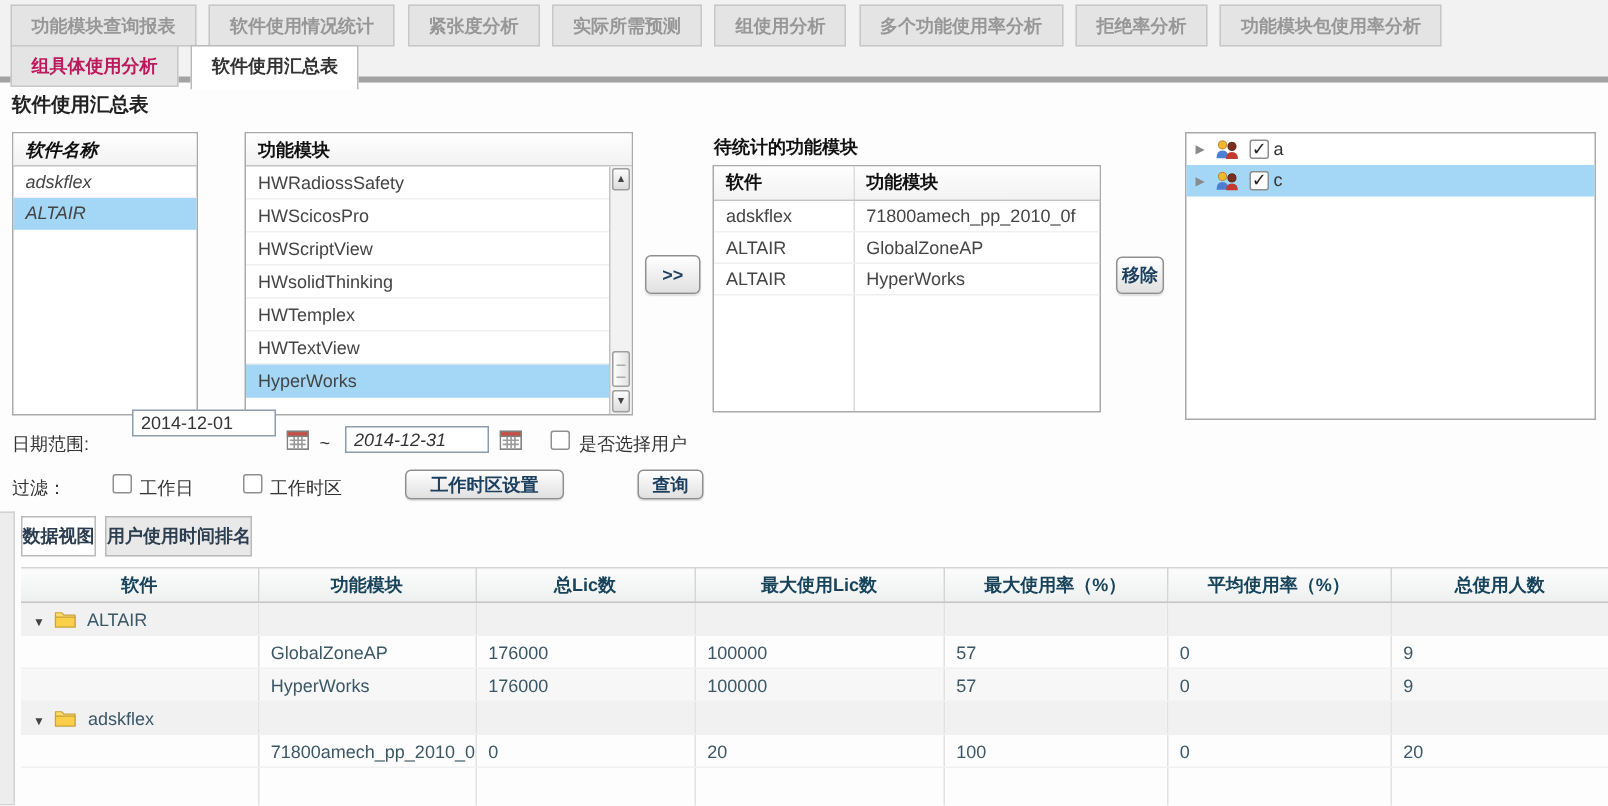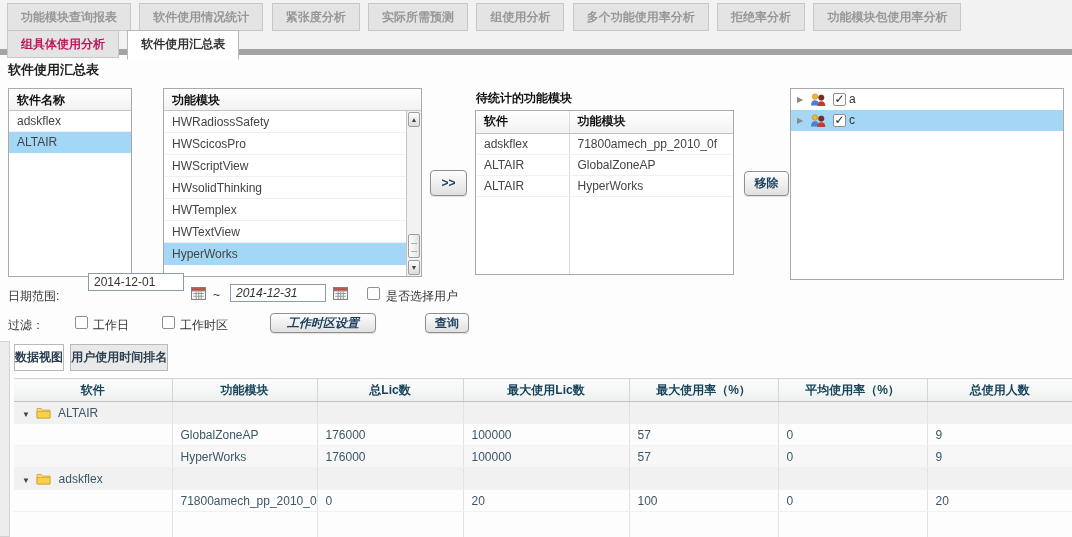--- a/index.html
+++ b/index.html
@@ -5,21 +5,21 @@
   * { box-sizing: border-box; margin: 0; padding: 0; }
   html,body { width:1072px; height:537px; overflow:hidden; }
   body {
     position:relative; background:#fdfdfd; color:#333;
     font-family:"Liberation Sans","DejaVu Sans",sans-serif; font-size:12px;
   }
   .abs { position:absolute; }
 
   
   .tabbar { position:absolute; top:0; left:0; width:1072px; height:55px;
-            background:#f2f2f2; border-bottom:6px solid #a3a3a3; }
+            background:#f2f2f2; border-bottom:4px solid #a3a3a3; }
   .tabrow { position:absolute; left:2px; white-space:nowrap; }
   .row1 { top:3px; } .row2 { top:30px; }
   .tab { display:inline-block; margin-left:5px; padding:5px 13px 4px;
          background:#e4e4e4; border:1px solid #c7c7c7; color:#979797;
          font-weight:bold; font-size:12px; cursor:pointer; }
   .row2 .tab { color:#be185d; }
   .tab.active { background:#fff; color:#333; border-color:#b9b9b9;
                 border-bottom:1px solid #fff; padding-bottom:6px;
                 position:relative; z-index:3; }
 
@@ -27,21 +27,21 @@
                    font-weight:bold; color:#222; }
 
   
   .listbox { position:absolute; background:#fff; border:1px solid #a9a9a9; }
   .lb-header { height:22px; line-height:22px; padding-left:8px; font-weight:bold;
                color:#111; background:linear-gradient(#fefefe,#f2f2f2);
                border-bottom:1px solid #c4c4c4; }
   .lb-item { height:21px; line-height:21px; padding-left:8px; color:#444;
              border-bottom:1px solid #f0f0f0; cursor:pointer; white-space:nowrap; overflow:hidden; }
   .lb-item.selected { background:#a4d7f5; border-bottom-color:#a4d7f5; }
-  .software-box { left:8px; top:88px; width:124px; height:189px; }
+  .software-box { left:8px; top:88px; width:124px; height:189px;font-style:italic; }
   .module-box  { left:163px; top:88px; width:259px; height:189px; }
   .module-items { position:absolute; top:22px; left:0; right:15px; bottom:0; }
   .module-box .lb-item { height:22px; line-height:22px; }
 
   
   .vscroll { position:absolute; top:22px; right:0; bottom:0; width:15px;
              background:#f2f2f2; border-left:1px solid #c4c4c4; }
   .sb-btn { position:absolute; left:1px; width:12px; height:15px;
             background:linear-gradient(#fdfdfd,#dcdcdc); border:1px solid #9e9e9e;
             font-size:7px; color:#444; text-align:center; line-height:14px;
@@ -52,22 +52,22 @@
               border-radius:2px; cursor:grab; }
   .sb-thumb:after { content:""; position:absolute; left:2px; right:2px; top:8px;
                     height:7px; border-top:1px solid #aaa; border-bottom:1px solid #aaa; }
 
   
   .btn { position:absolute; display:inline-block; text-align:center;
          background:linear-gradient(#ffffff,#e0e0e0); border:1px solid #8f8f8f;
          border-radius:4px; color:#1c3f5e; font-weight:bold; font-size:12px;
          cursor:pointer; box-shadow:0 1px 1px rgba(0,0,0,.12); }
   .addbtn { left:430px; top:170px; width:37px; height:26px; line-height:24px; }
-  .removebtn { left:744px; top:171px; width:45px; height:25px; line-height:23px; }
-  .tzbtn { left:270px; top:313px; height:20px; line-height:18px; padding:0 16px;font-style:italic; }
+  .removebtn { left:744px; top:171px; width:32px; height:25px; line-height:23px; }
+  .tzbtn { left:270px; top:313px; height:20px; line-height:18px; padding:0 16px; }
   .querybtn { left:425px; top:313px; width:44px; height:20px; line-height:18px;font-family:Liberation Serif, serif; }
 
   
   .pending-title { position:absolute; left:476px; top:90px; font-weight:bold; color:#111; }
   .pending-wrap { position:absolute; left:475px; top:110px; width:259px; height:165px;
                   background:#fff; border:1px solid #a9a9a9; }
   .pending { width:100%; height:100%; border-collapse:collapse; table-layout:fixed; }
   .pending th { height:22px; text-align:left; padding-left:8px; font-weight:bold; color:#111;
                 background:linear-gradient(#fefefe,#f2f2f2); border-bottom:1px solid #c4c4c4; }
   .pending td { height:21px; padding-left:8px; color:#444; border-bottom:1px solid #f0f0f0;

